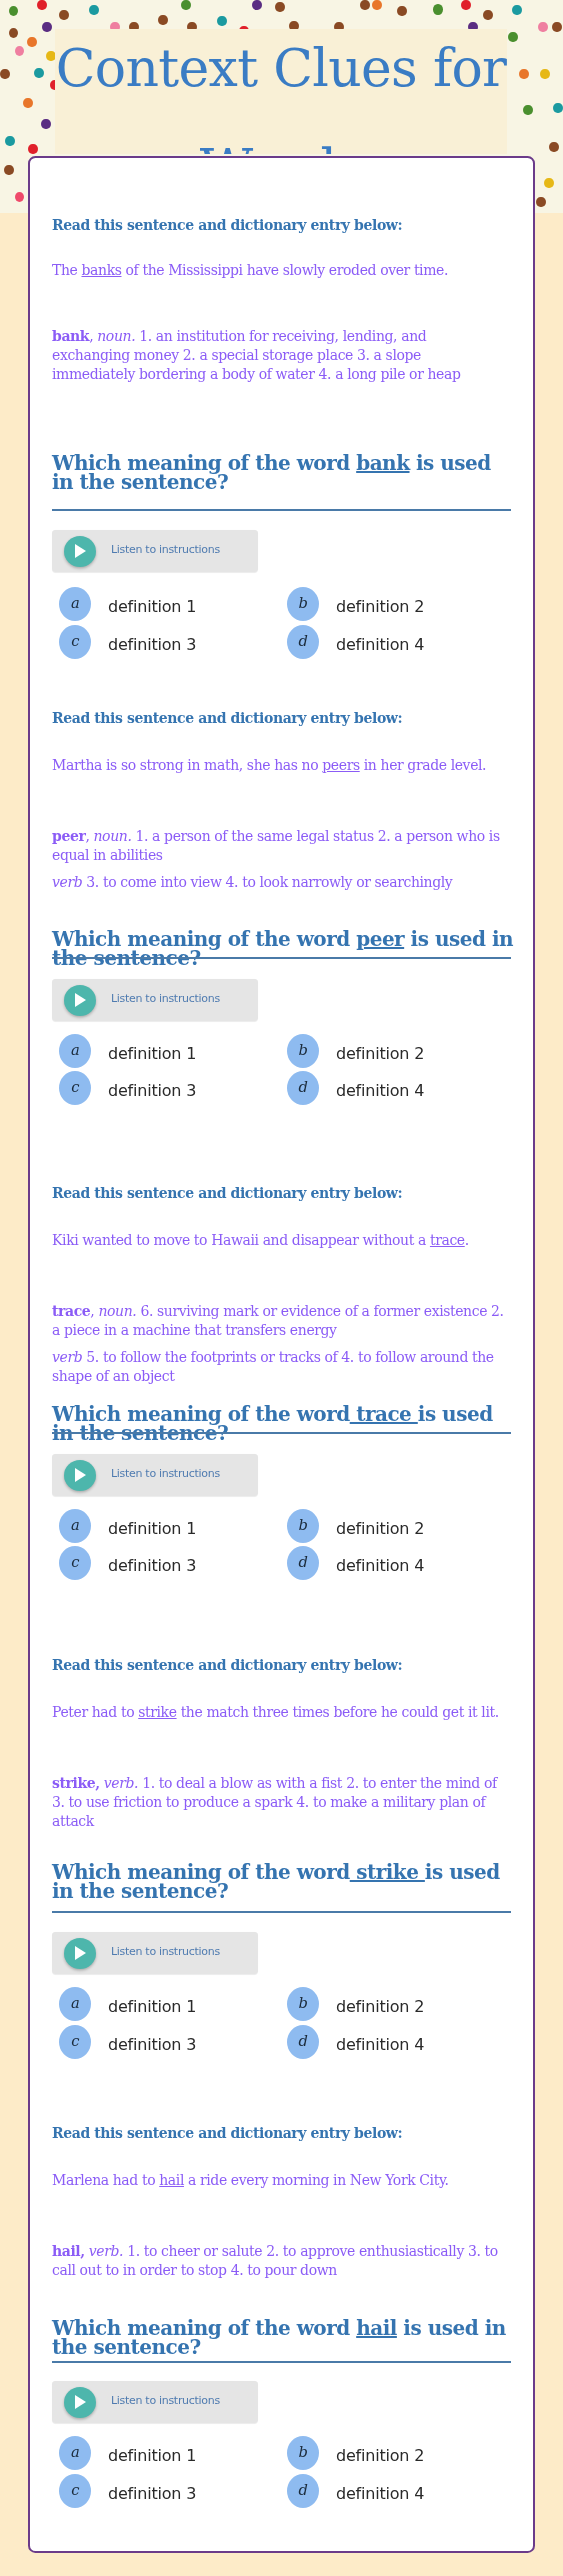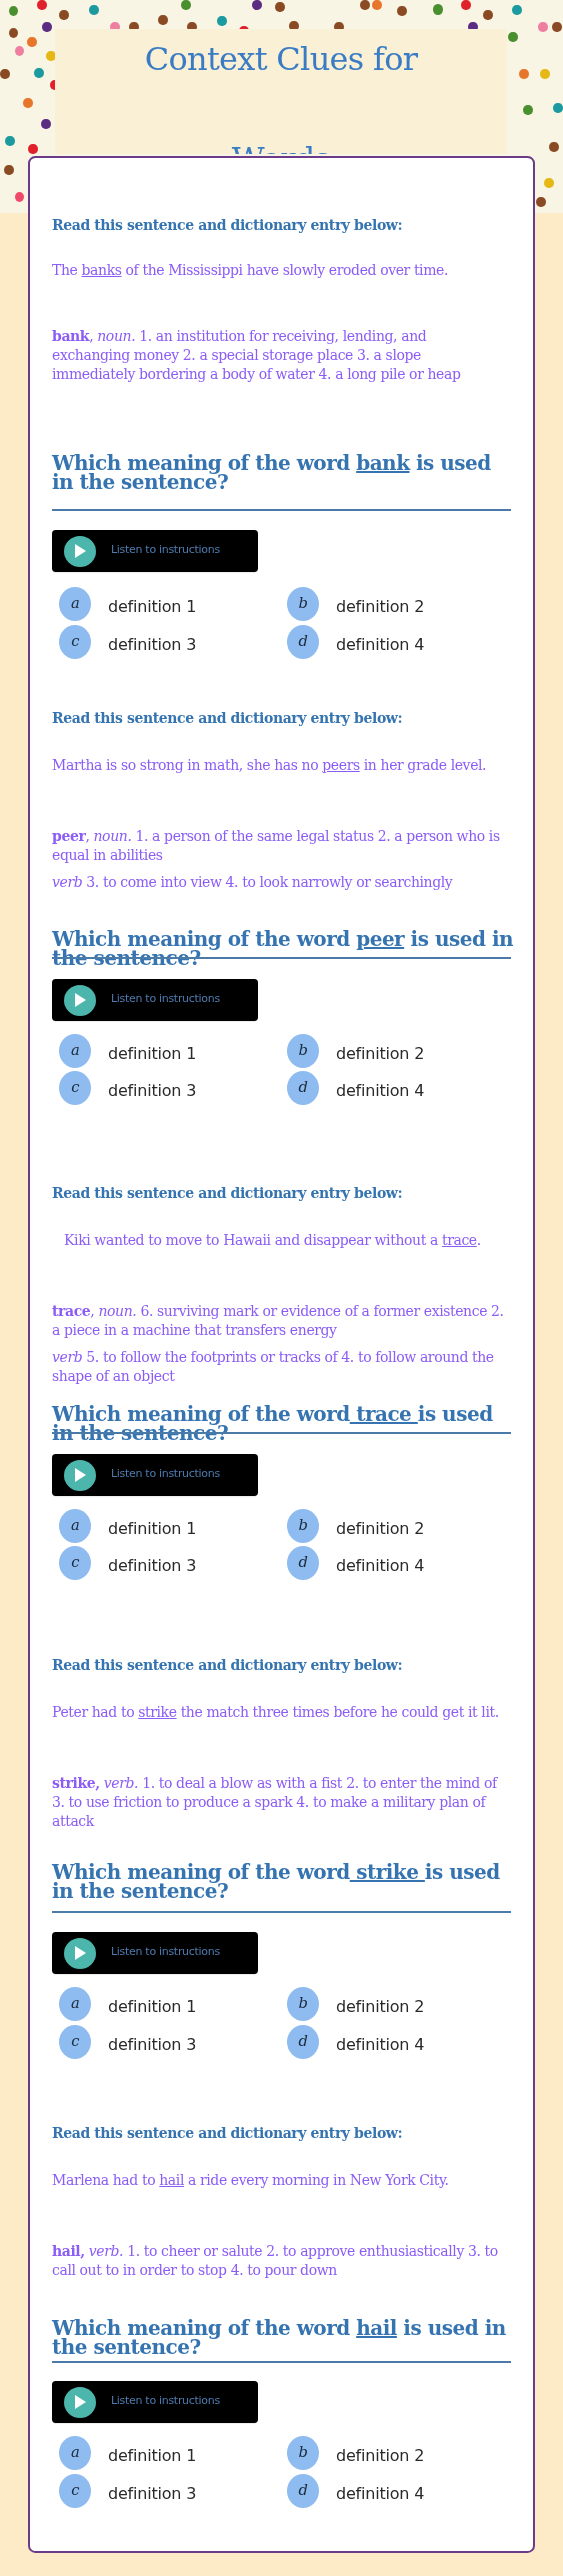--- a/index.html
+++ b/index.html
@@ -19,24 +19,24 @@
   .title-box {
     position: absolute; left: 55px; top: 29px; width: 291px; height: 125px;
     width: 452px;
     background: #f9f0d6;
     overflow: hidden;
     text-align: center;
   }
   .title {
     font-family: "DejaVu Serif", serif;
     color: #3a7cc4;
-    font-size: 32px;
+    font-size: 52px;
     line-height: 50px;
     font-weight: normal;
-    padding-top: 5px;
+    padding-top: 14px;
     letter-spacing: -0.7px;
     text-align: center;
   }
   .card {
     position: absolute; left: 28px; top: 156px; width: 507px; height: 2397px;
     background: #ffffff;
     border: 2.2px solid #6b3b8a;
     border-radius: 7.3px;
   }
   .section { position: absolute; left: 22px; width: 463px; }
@@ -67,21 +67,21 @@
     font-size: 20px;
     line-height: 19px;
     letter-spacing: -0.5px;
   }
   .rule {
     position: absolute; left: 0; width: 459px; height: 1.5px;
     background: #4a7aa8;
   }
   .listen {
     position: absolute; left: 0; width: 206px; height: 42px;
-    background: #000000;
+    background: #e5e5e5;
     border-radius: 3.7px;
     box-shadow: 0 0.7px 0.7px rgba(0,0,0,0.08);
     cursor: pointer;
   }
   .play {
     position: absolute; left: 11.7px; top: 5.9px; width: 32px; height: 31px;
     border-radius: 50%;
     background: #4db6ac;
     box-shadow: 0 1.5px 2.9px rgba(0,0,0,0.25);
   }
@@ -249,21 +249,21 @@
         <span class="choice-label">definition 3</span>
       </div>
     <div class="choice" style="top:361px;left:228px;">
         <span class="bubble">d</span>
         <span class="choice-label">definition 4</span>
       </div>
   </div>
 
   <div class="section" style="top:1027px;">
     <div class="heading" style="top:0px;">Read this sentence and dictionary entry below:</div>
-    <div class="sentence" style="top:46px;margin-left:12px;">
+    <div class="sentence" style="top:46px;">
       <span>Kiki wanted to move to Hawaii and disappear without a </span><span class="u">trace</span><span>.</span>
     </div>
     <div class="def" style="top:117px;">
       <span class="word">trace</span><span>, </span><span class="pos">noun.</span><span>  6. surviving mark or evidence of a former existence  2. a piece in a machine that transfers energy</span>
     </div>
     <div class="def" style="top:163px;">
       <span class="pos">verb</span><span>   5. to follow the footprints or tracks of   4. to follow around the shape of an object</span>
     </div>
     <div class="question" style="top:220px;">
       <span>Which meaning of the word</span><span class="u"> trace </span><span>is used in the sentence?</span>

